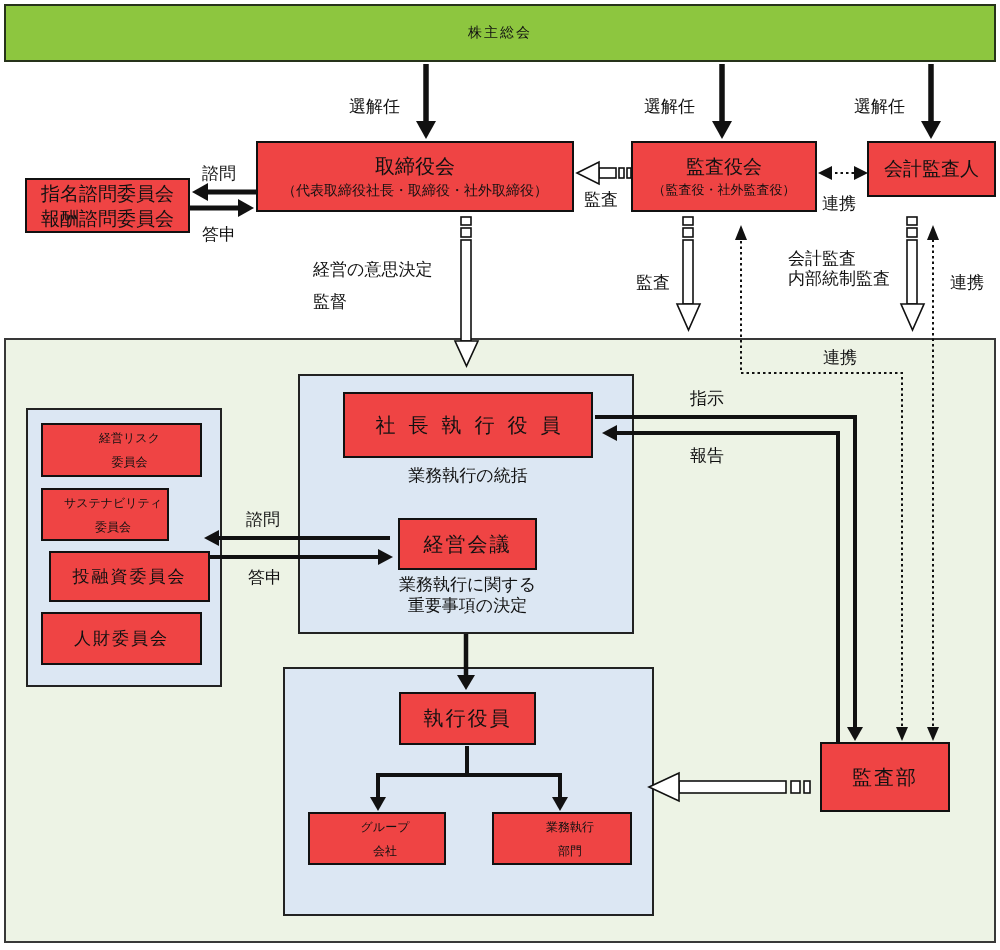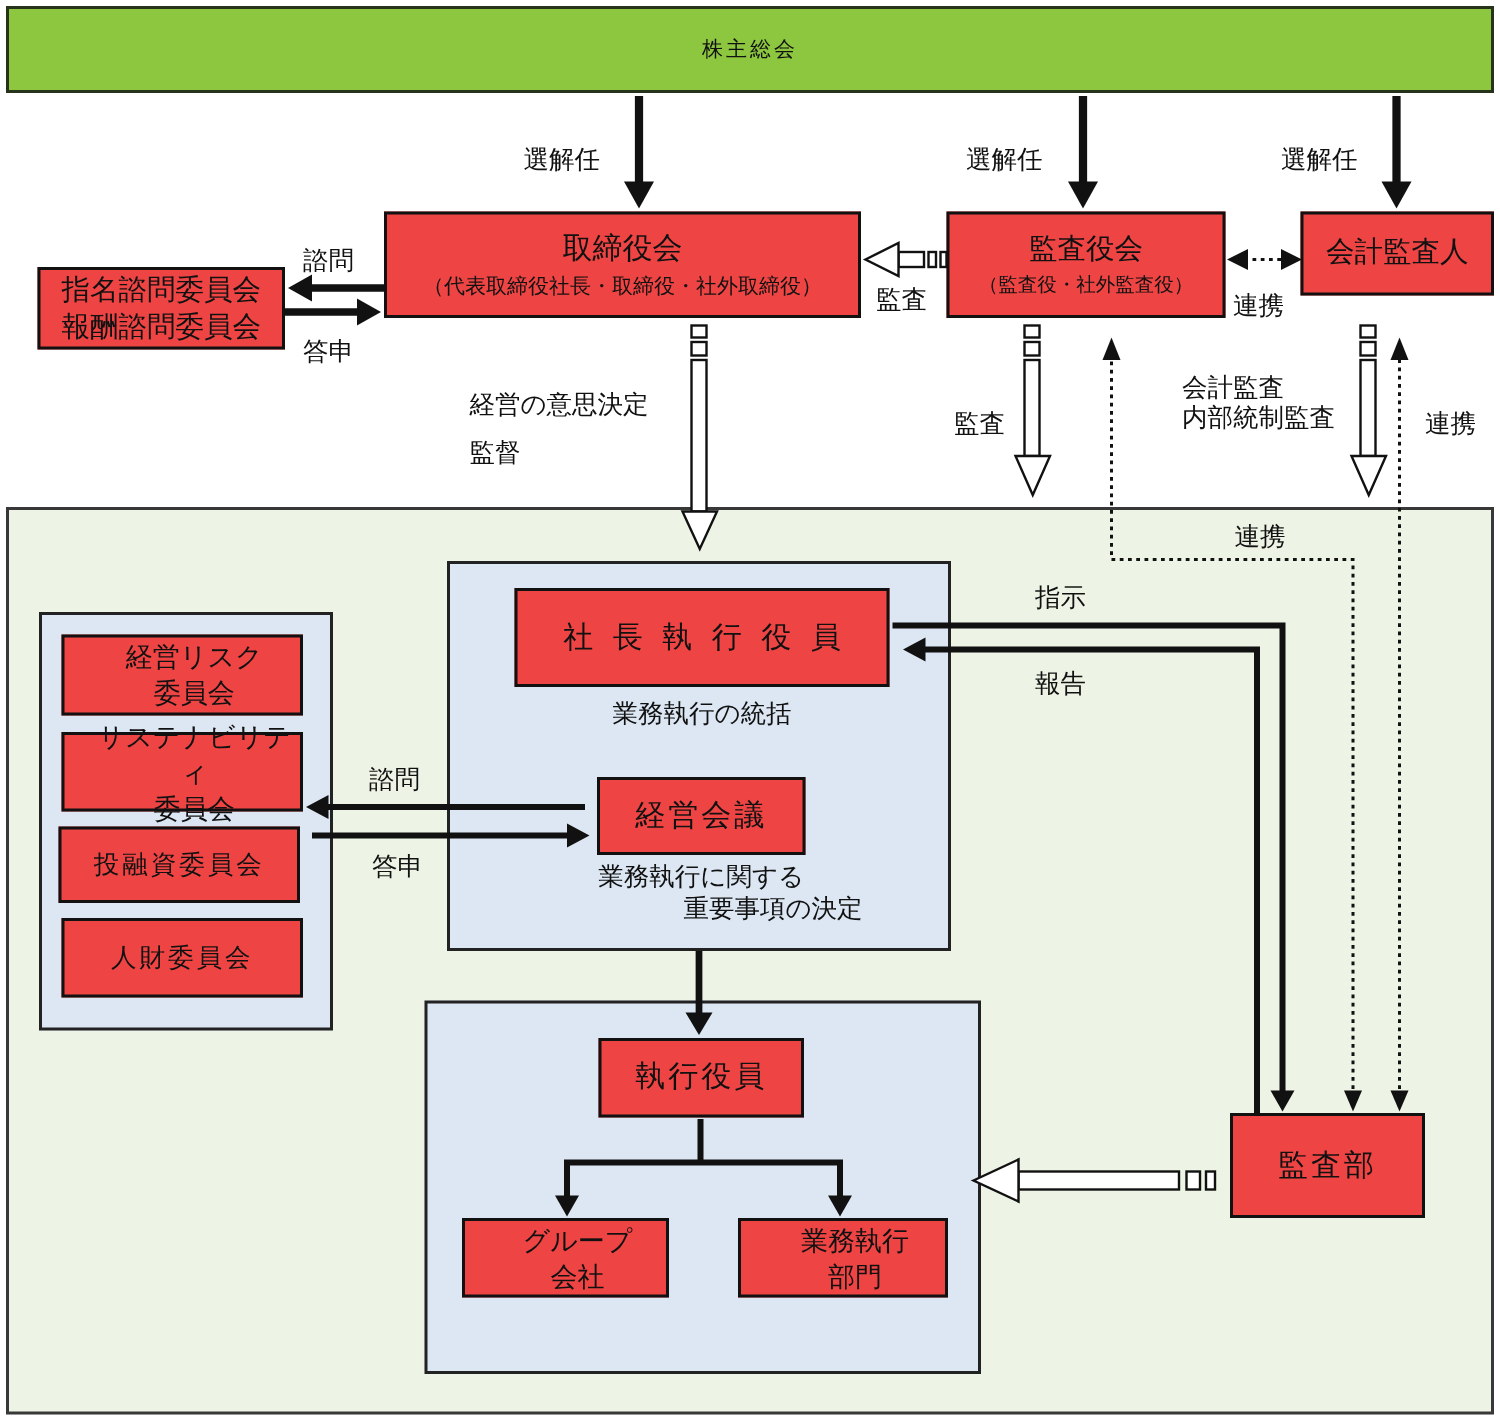--- a/index.html
+++ b/index.html
@@ -25,21 +25,21 @@
   .caption{position:absolute;text-align:center;font-size:17px;color:var(--ink);}
 
   .t-header{font-size:14px;letter-spacing:2px;}
   .t20{font-size:20px;}
   .t19{font-size:19px;}
   .t17{font-size:17px;}
   .sub14{font-size:14px;margin-top:3px;}
   .sub13{font-size:13px;margin-top:3px;}
   .ls2{letter-spacing:2px;}
   .ls13{letter-spacing:13px;text-indent:13px;}
-  .two-line{line-height:24px;font-size:18px;padding-left:16px;}
+  .two-line{line-height:24px;font-size:12px;padding-left:16px;}
 </style>
 </head>
 <body>
 
 <div id="canvas">
 
   <div class="box t-header" style="left:4px;top:4px;width:992px;height:58px;background:var(--header-green);border-color:var(--header-border);">
     <span>株主総会</span>
   </div>
 
@@ -69,34 +69,34 @@
   <div class="box" style="left:343px;top:392px;width:250px;height:66px;">
     <span class="t20 ls13">社長執行役員</span>
   </div>
   <div class="caption" style="left:343px;top:464px;width:250px;">業務執行の統括</div>
 
   <div class="box" style="left:398px;top:518px;width:139px;height:52px;">
     <span class="t20 ls2">経営会議</span>
   </div>
   <div class="caption" style="left:360px;top:574px;width:215px;line-height:21px;">
     <span style="display:block;">業務執行に関する</span>
-    <span style="display:block;text-align:right;">重要事項の決定</span>
+    <span style="display:block;">重要事項の決定</span>
   </div>
 
   <div class="bluebox" style="left:26px;top:408px;width:196px;height:279px;"></div>
 
   <div class="box two-line" style="left:41px;top:423px;width:161px;height:54px;">
     <span>経営リスク</span>
     <span>委員会</span>
   </div>
-  <div class="box two-line" style="left:41px;top:488px;width:161px;height:53px;">
+  <div class="box two-line" style="left:41px;top:488px;width:128px;height:53px;">
     <span>サステナビリティ</span>
     <span>委員会</span>
   </div>
-  <div class="box" style="left:39px;top:551px;width:161px;height:51px;">
+  <div class="box" style="left:49px;top:551px;width:161px;height:51px;">
     <span class="t17 ls2">投融資委員会</span>
   </div>
   <div class="box" style="left:41px;top:612px;width:161px;height:53px;">
     <span class="t17 ls2">人財委員会</span>
   </div>
 
   <div class="bluebox" style="left:283px;top:667px;width:371px;height:249px;"></div>
 
   <div class="box" style="left:399px;top:692px;width:137px;height:53px;">
     <span class="t20 ls2">執行役員</span>

